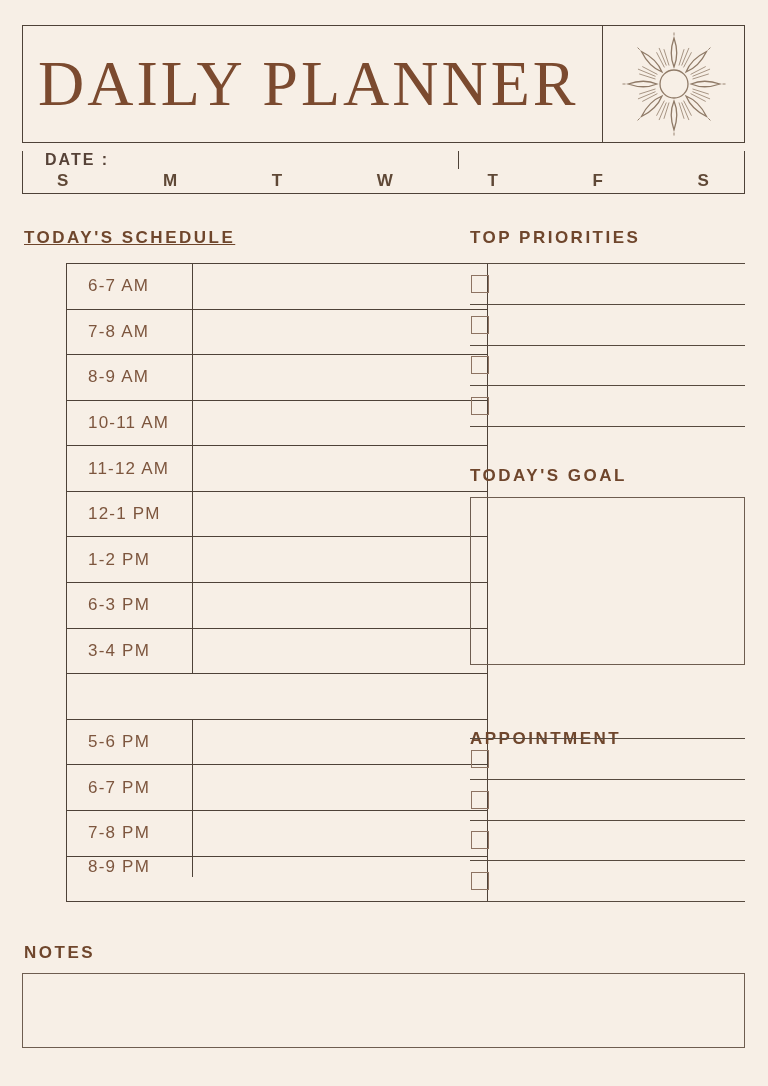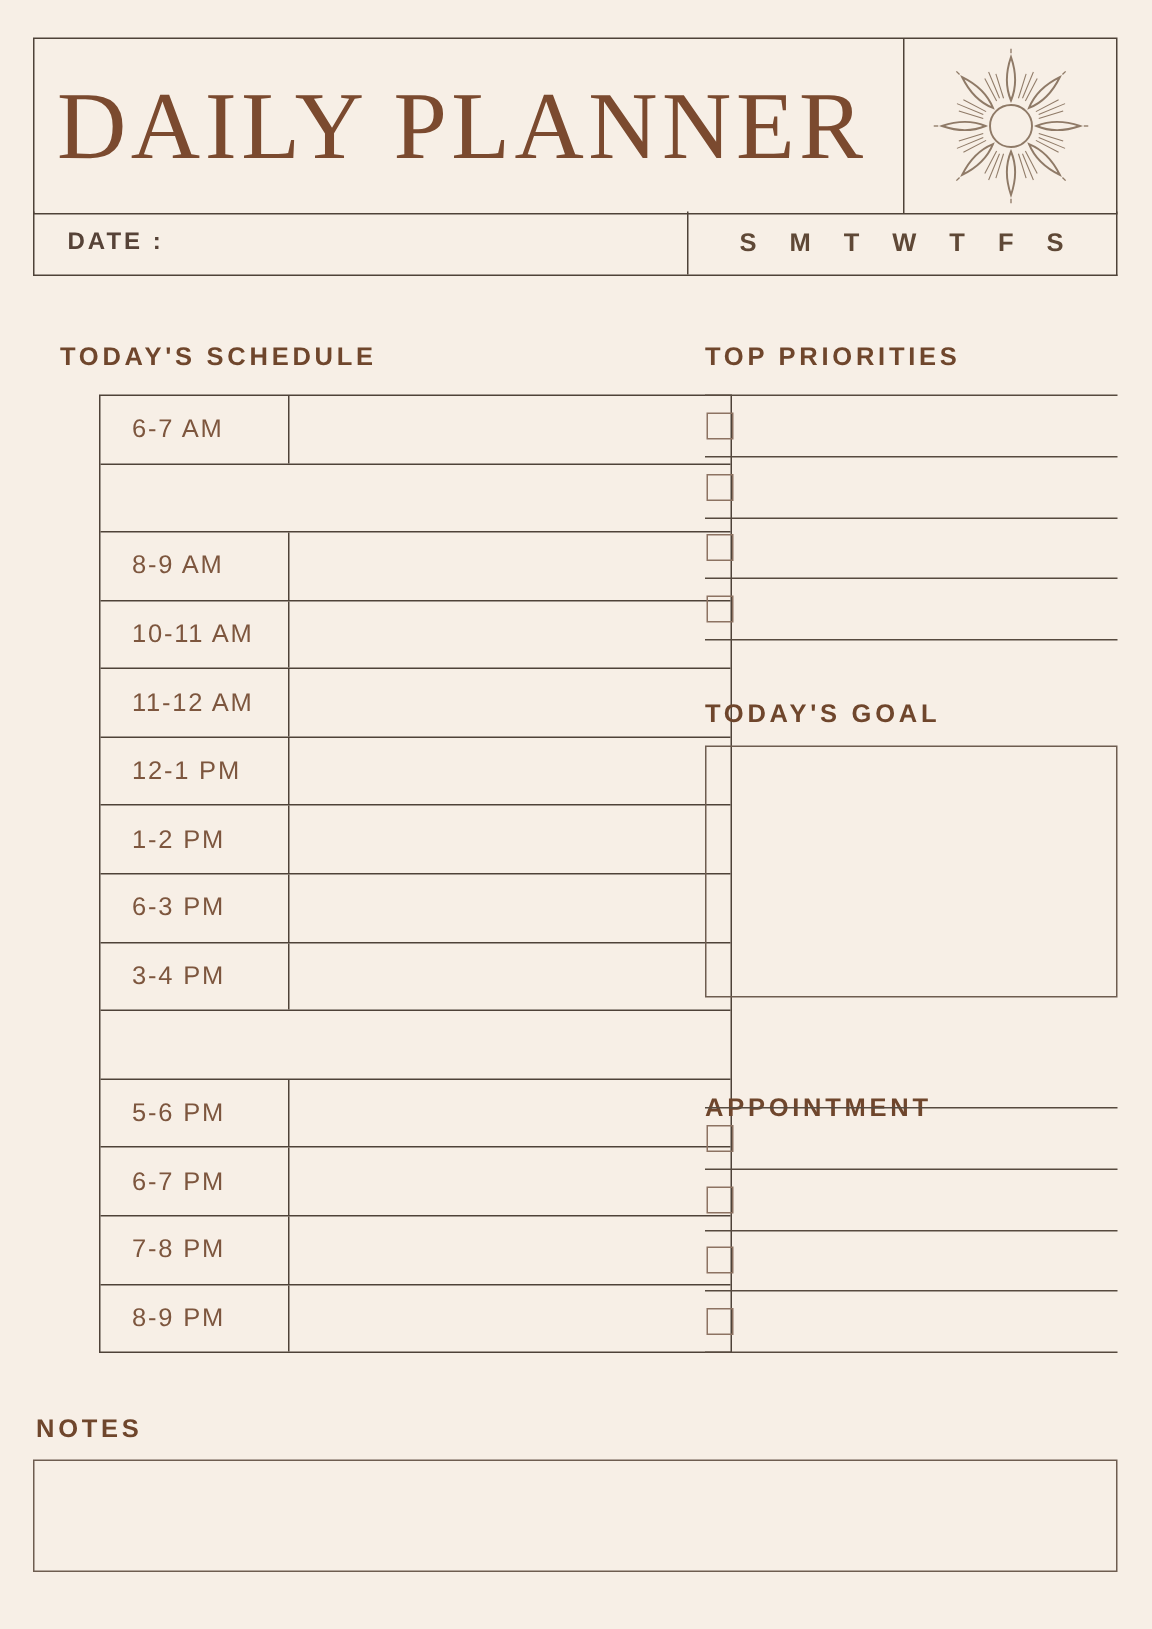--- a/index.html
+++ b/index.html
@@ -20,39 +20,39 @@
 
   
   .header-box{position:absolute;left:22px;top:25px;width:723px;height:118px;
     border:1.5px solid var(--ink);display:flex;}
   .header-title-cell{flex:1;display:flex;align-items:center;padding-left:15px;}
   .page-title{font-family:"Liberation Serif","DejaVu Serif",serif;font-weight:400;
     font-size:64px;letter-spacing:3px;color:var(--title-brown);line-height:1;white-space:nowrap;}
   .header-sun-cell{width:142px;border-left:1.5px solid var(--ink);
     display:flex;align-items:center;justify-content:center;}
 
-  .date-row{position:absolute;left:22px;top:141px;width:723px;height:43px;
-    border:1.5px solid var(--ink);border-top:none;display:flex;}
+  .date-row{position:absolute;left:22px;top:151px;width:723px;height:43px;
+    border:1.5px solid var(--ink);border-top:none;display:flex;flex-direction:column;}
   .date-cell{width:436px;display:flex;align-items:center;padding-left:22px;
     border-right:1.5px solid var(--ink);}
   .date-label{font-size:16px;font-weight:bold;letter-spacing:2px;color:#564237;}
   .date-value{flex:1;height:100%;}
   .days-cell{flex:1;display:flex;align-items:center;justify-content:space-between;
     padding:0 34px;}
   .day-letter{font-size:17px;font-weight:bold;letter-spacing:1px;color:var(--day-brown);}
 
   
   .section-heading{position:absolute;font-size:17px;font-weight:bold;
     letter-spacing:2.5px;color:var(--brown);white-space:nowrap;}
 
   
   .schedule-table{position:absolute;left:22px;top:263px;width:422px;height:639px;
     border:1.5px solid var(--ink);display:flex;flex-direction:column;margin-left:44px;}
   .schedule-row{flex:1;display:flex;border-bottom:1.5px solid var(--ink);}
-  .schedule-row:last-child{border-bottom:none;}
+  .schedule-row:last-child{border-bottom:none;flex-direction:column;}
   .time-cell{width:126px;border-right:1.5px solid var(--ink);
     display:flex;align-items:center;padding-left:21px;}
   .time-text{font-size:17px;letter-spacing:1.2px;color:var(--time-brown);}
   .entry-cell{flex:1;}
 
   
   .check-list{position:absolute;left:470px;width:275px;height:164px;
     border-top:1.5px solid var(--rule);display:flex;flex-direction:column;}
   .check-item{flex:1;border-bottom:1.5px solid var(--rule);
     display:flex;align-items:center;padding-left:1px;}
@@ -168,29 +168,32 @@
       <span class="day-letter">S</span>
       <span class="day-letter">M</span>
       <span class="day-letter">T</span>
       <span class="day-letter">W</span>
       <span class="day-letter">T</span>
       <span class="day-letter">F</span>
       <span class="day-letter">S</span>
     </div>
   </div>
 
-  <h2 class="section-heading" style="left:40px;top:228px;">TODAY'S SCHEDULE</h2>
+  <h2 class="section-heading" style="left:24px;top:228px;text-decoration:underline;">TODAY'S SCHEDULE</h2>
   <div class="schedule-table">
     <div class="schedule-row">
         <div class="time-cell">
           <span class="time-text">6-7 AM</span>
         </div>
         <div class="entry-cell"></div>
       </div>
     <div class="schedule-row">
+        <div class="time-cell">
+          <span class="time-text">7-8 AM</span>
+        </div>
         <div class="entry-cell"></div>
       </div>
     <div class="schedule-row">
         <div class="time-cell">
           <span class="time-text">8-9 AM</span>
         </div>
         <div class="entry-cell"></div>
       </div>
     <div class="schedule-row">
         <div class="time-cell">

